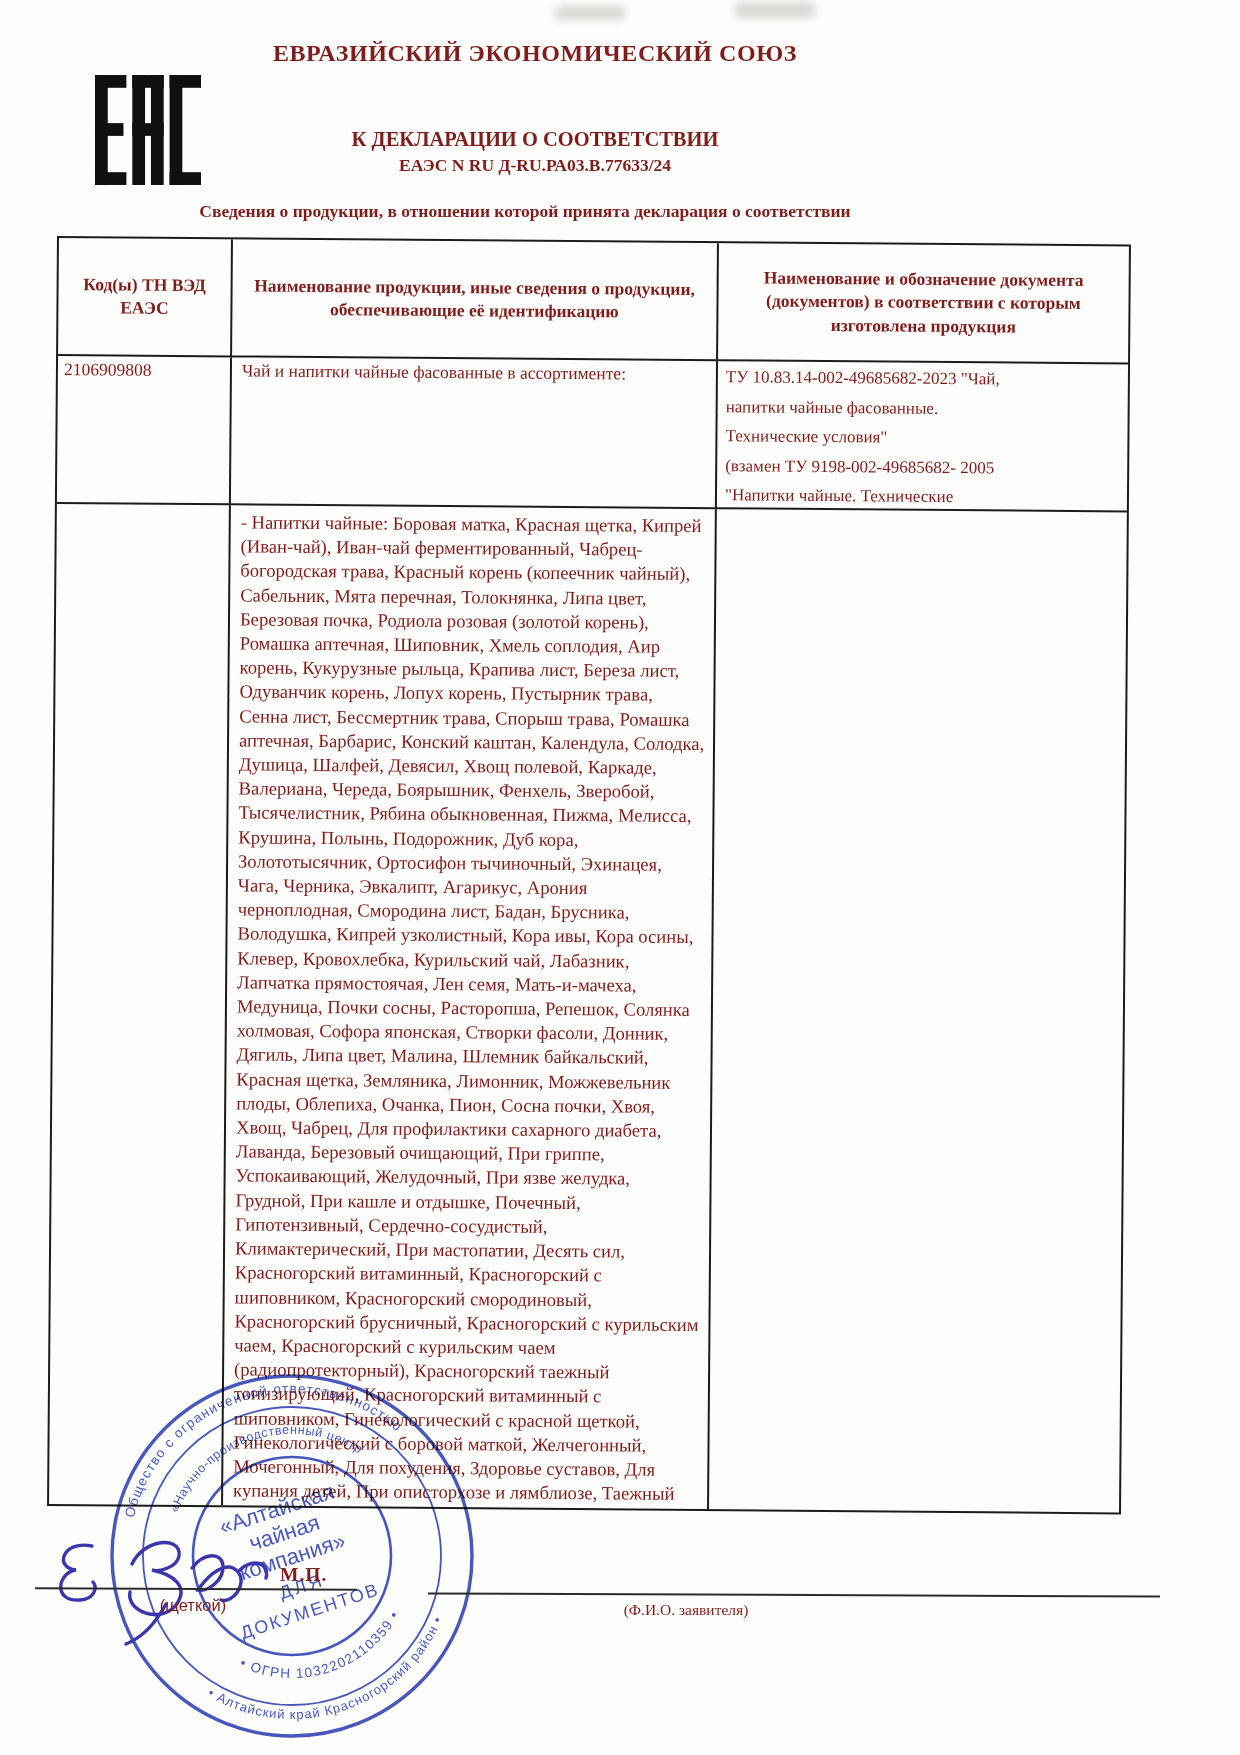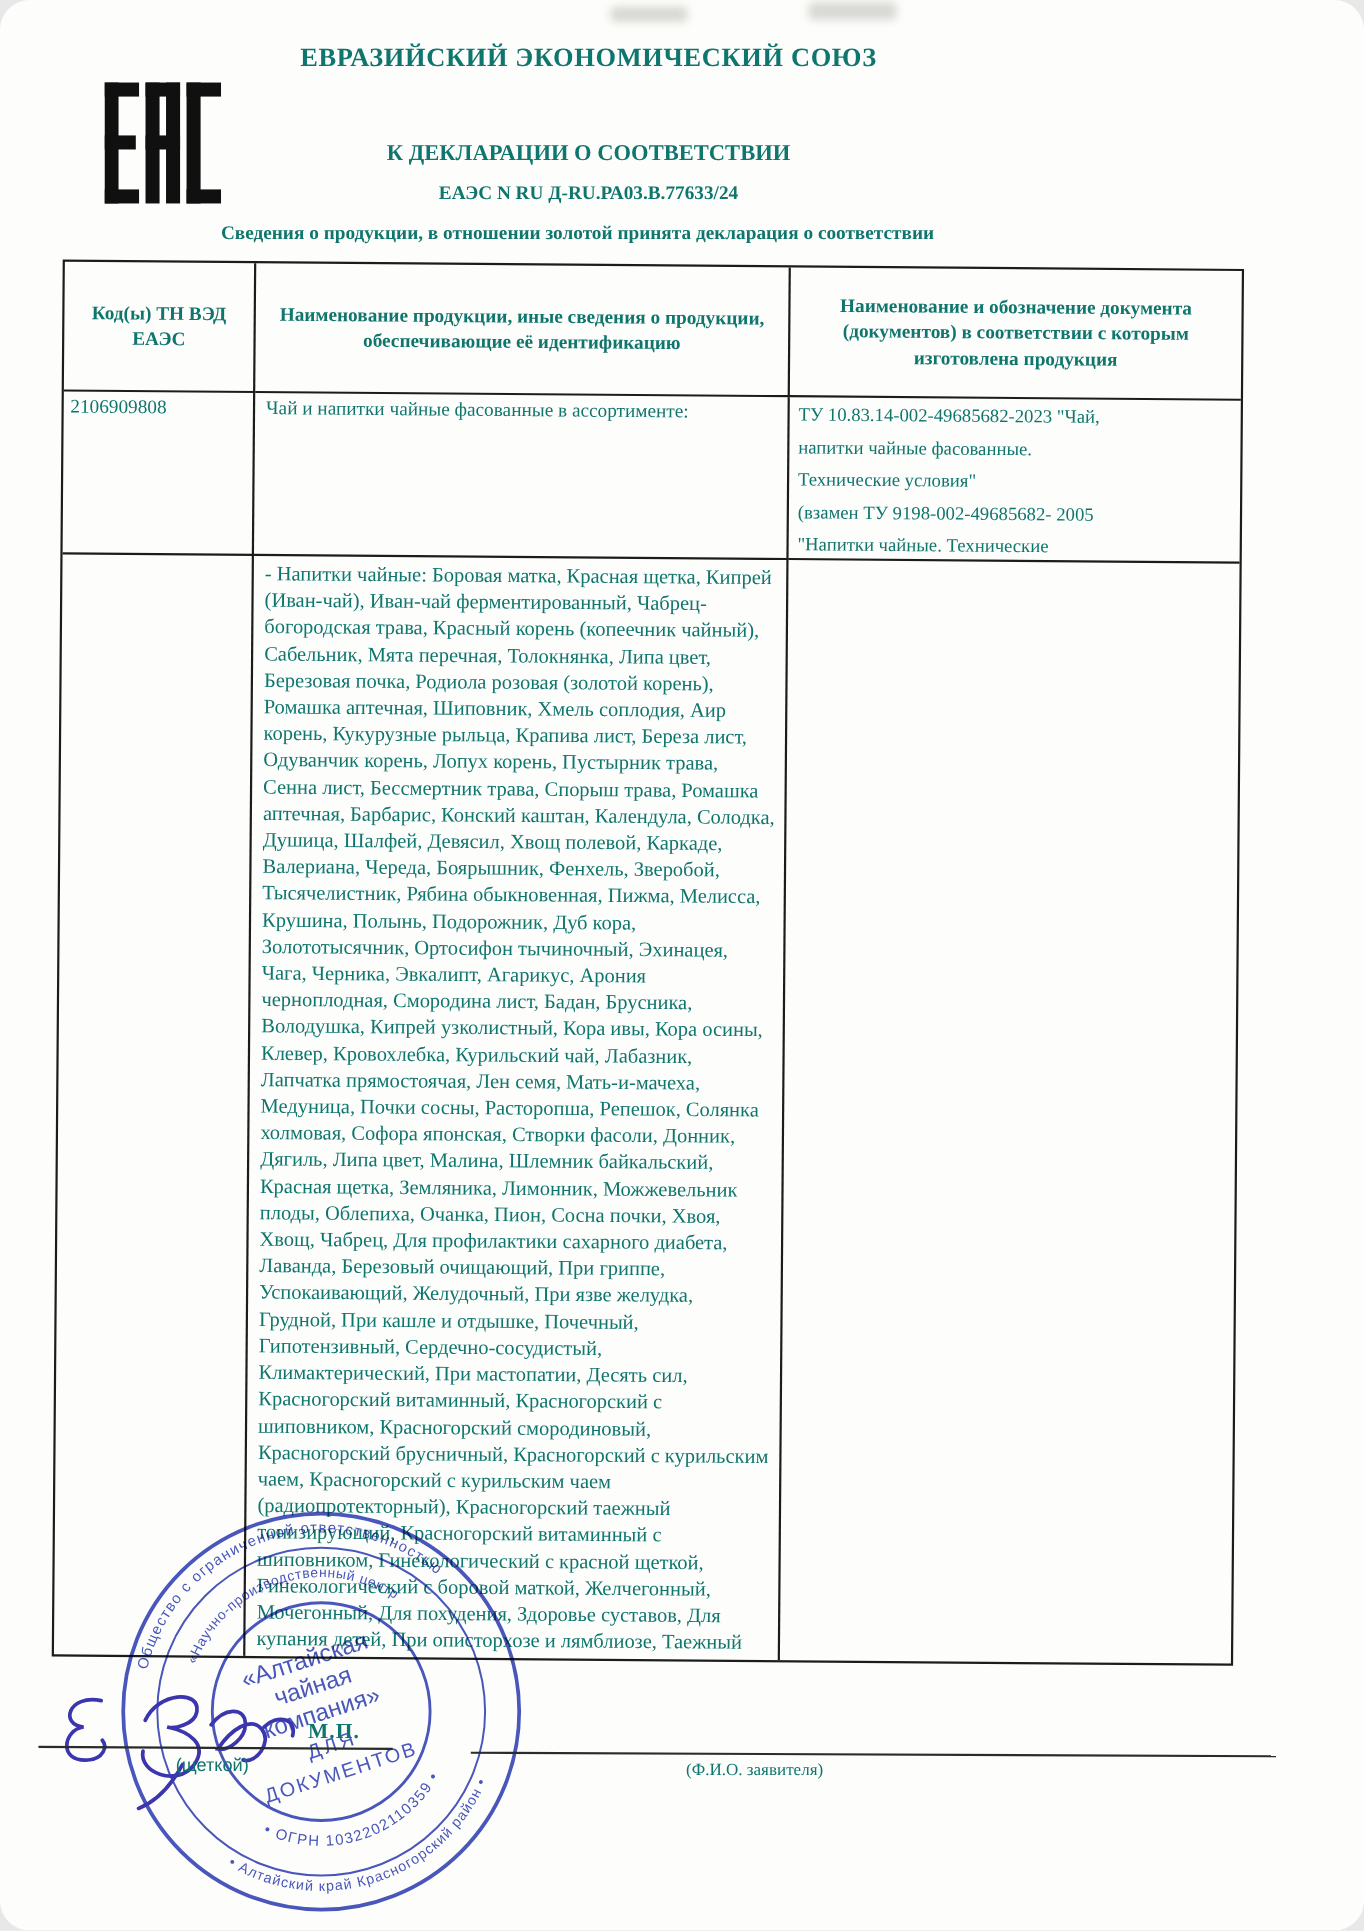--- a/index.html
+++ b/index.html
@@ -3,32 +3,31 @@
 <meta charset="utf-8">
 <style>
   html,body{margin:0;padding:0;background:#e8e8e8;}
   .page{
     position:relative;
     width:1240px;height:1755px;
     margin:0 auto;
     background:#fdfdfb;
     overflow:hidden;
     font-family:"Liberation Serif", serif;
-    color:#0f766e;
-    border-radius:27px;
+    color:#7f1d1d;
   }
   .abs{position:absolute;}
   .center{text-align:center;}
   .b{font-weight:bold;}
 
   
   .title-union{left:150px;top:40px;width:770px;font-size:24px;letter-spacing:.6px;}
   .title-app1{left:150px;top:96px;width:770px;font-size:20.5px;}
   .title-app2{left:150px;top:128px;width:770px;font-size:20.5px;}
-  .title-num{left:150px;top:165px;width:770px;font-size:17.5px;}
+  .title-num{left:150px;top:155px;width:770px;font-size:17.5px;}
   .subtitle{left:60px;top:201px;width:930px;font-size:17.5px;}
 
   
   .eac{left:95px;top:74px;width:106px;height:112px;}
 
   
   .tbl{
     left:57px;top:236px;width:1070px;
     display:grid;
     grid-template-columns:174px 486px 410px;
@@ -85,21 +84,21 @@
         <rect x="38" y="49" width="32" height="13"></rect>
       <rect x="76" y="0" width="13" height="112"></rect>
         <rect x="76" y="0" width="32" height="13"></rect>
       <rect x="76" y="99" width="32" height="13"></rect>
     </g>
   </svg>
 
   <div class="abs center b title-union">ЕВРАЗИЙСКИЙ ЭКОНОМИЧЕСКИЙ СОЮЗ</div>
   <div class="abs center b title-app2">К ДЕКЛАРАЦИИ О СООТВЕТСТВИИ</div>
   <div class="abs center b title-num">ЕАЭС N RU Д-RU.РА03.В.77633/24</div>
-  <div class="abs center b subtitle">Сведения о продукции, в отношении золотой принята декларация о соответствии</div>
+  <div class="abs center b subtitle">Сведения о продукции, в отношении которой принята декларация о соответствии</div>
 
   <div class="abs tbl">
     <div class="cell v hb hcell">Код(ы) ТН ВЭД ЕАЭС</div>
     <div class="cell v hb hcell">Наименование продукции, иные сведения о продукции, обеспечивающие её идентификацию</div>
     <div class="cell hb hcell">Наименование и обозначение документа (документов) в соответствии с которым изготовлена продукция</div>
 
     <div class="cell v rb code-cell">2106909808</div>
     <div class="cell v rb prod-cell">Чай и напитки чайные фасованные в ассортименте:</div>
     <div class="cell rb doc-cell">ТУ 10.83.14-002-49685682-2023 "Чай,
 напитки чайные фасованные.

